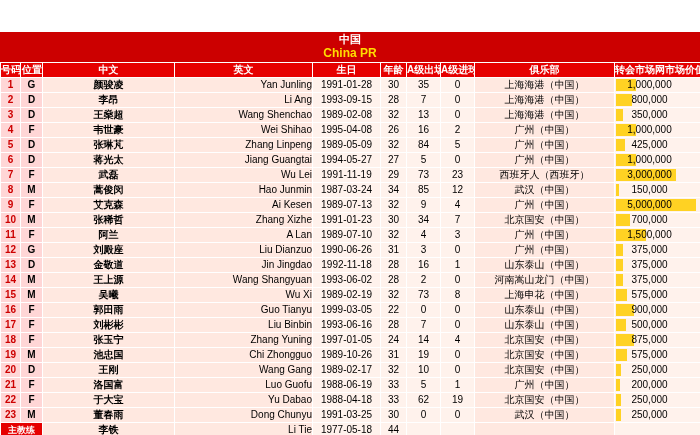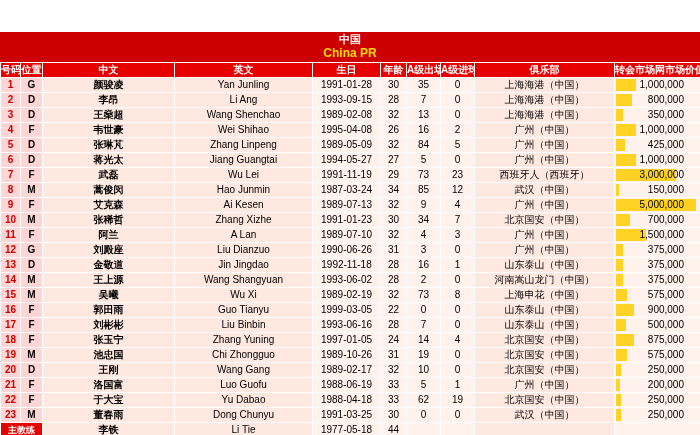--- a/index.html
+++ b/index.html
@@ -50,45 +50,44 @@
   }
   thead th {
     background: #e60000;
     color: #ffffff;
     font-weight: bold;
     font-size: 10px;
     text-align: center;
     vertical-align: middle;
   }
   .hdr-num { width: 20px; margin-left: 27px; }
-  .hdr-pos { width: 22px; }
+  .hdr-pos { width: 22px; text-align: right; }
   .hdr-cn  { width: 132px; }
   .hdr-en  { width: 138px; }
   .hdr-dob { width: 68px; }
   .hdr-age { width: 26px; }
   .hdr-caps{ width: 34px; text-align: right; }
   .hdr-gls { width: 34px; }
   .hdr-club{ width: 140px; }
   .hdr-val { width: 86px; }
 
   .hdr-two-line { font-size: 9px; line-height: 10px; }
 
   tbody td { background: #fff7f2; color: #000000; text-align: center; }
   tbody tr td.c-num { background: #ffd6d6; color: #cc0000; font-weight: bold; }
   tbody tr td.c-pos { background: #ffd6d6; color: #000000; font-weight: bold; }
   tbody td.c-cn { background: #ffe8e0; font-weight: bold; }
-  tbody td.c-en { background: #ffe8e0; }
+  tbody td.c-en { background: #ffe8e0; text-align: right; }
   tbody td.c-dob { background: #fff2ec; }
   tbody td.c-age { background: #fff2ec; }
   tbody td.c-caps { background: #fff2ec; }
   tbody td.c-gls { background: #fff2ec; }
   tbody td.c-club { background: #ffe8e0; }
   tbody td.c-val {
     background: #fff2ec;
-    text-align: right;
     padding-right: 16px;
     position: relative;
   }
   tbody td.c-val .bar {
     position: absolute;
     left: 1px; top: 1px; bottom: 1px;
     background: #ffcc00;
     opacity: 0.85;
   }
   tbody td.c-val .valtext { position: relative; z-index: 2; }

